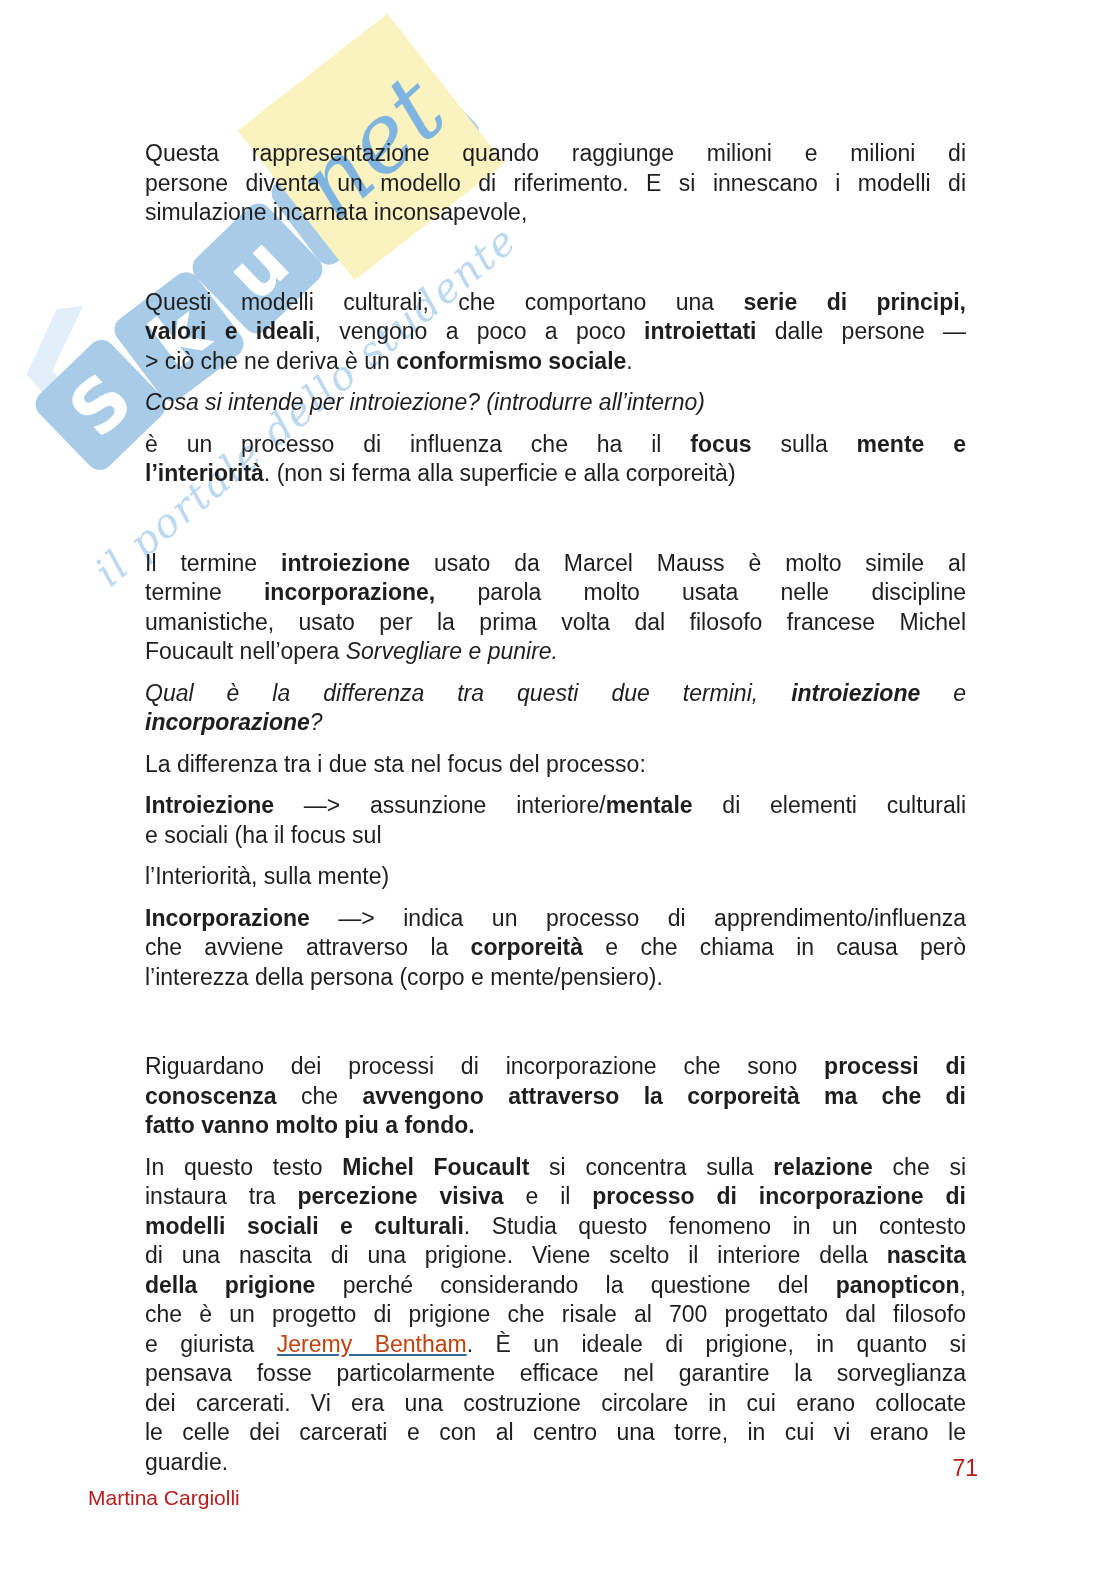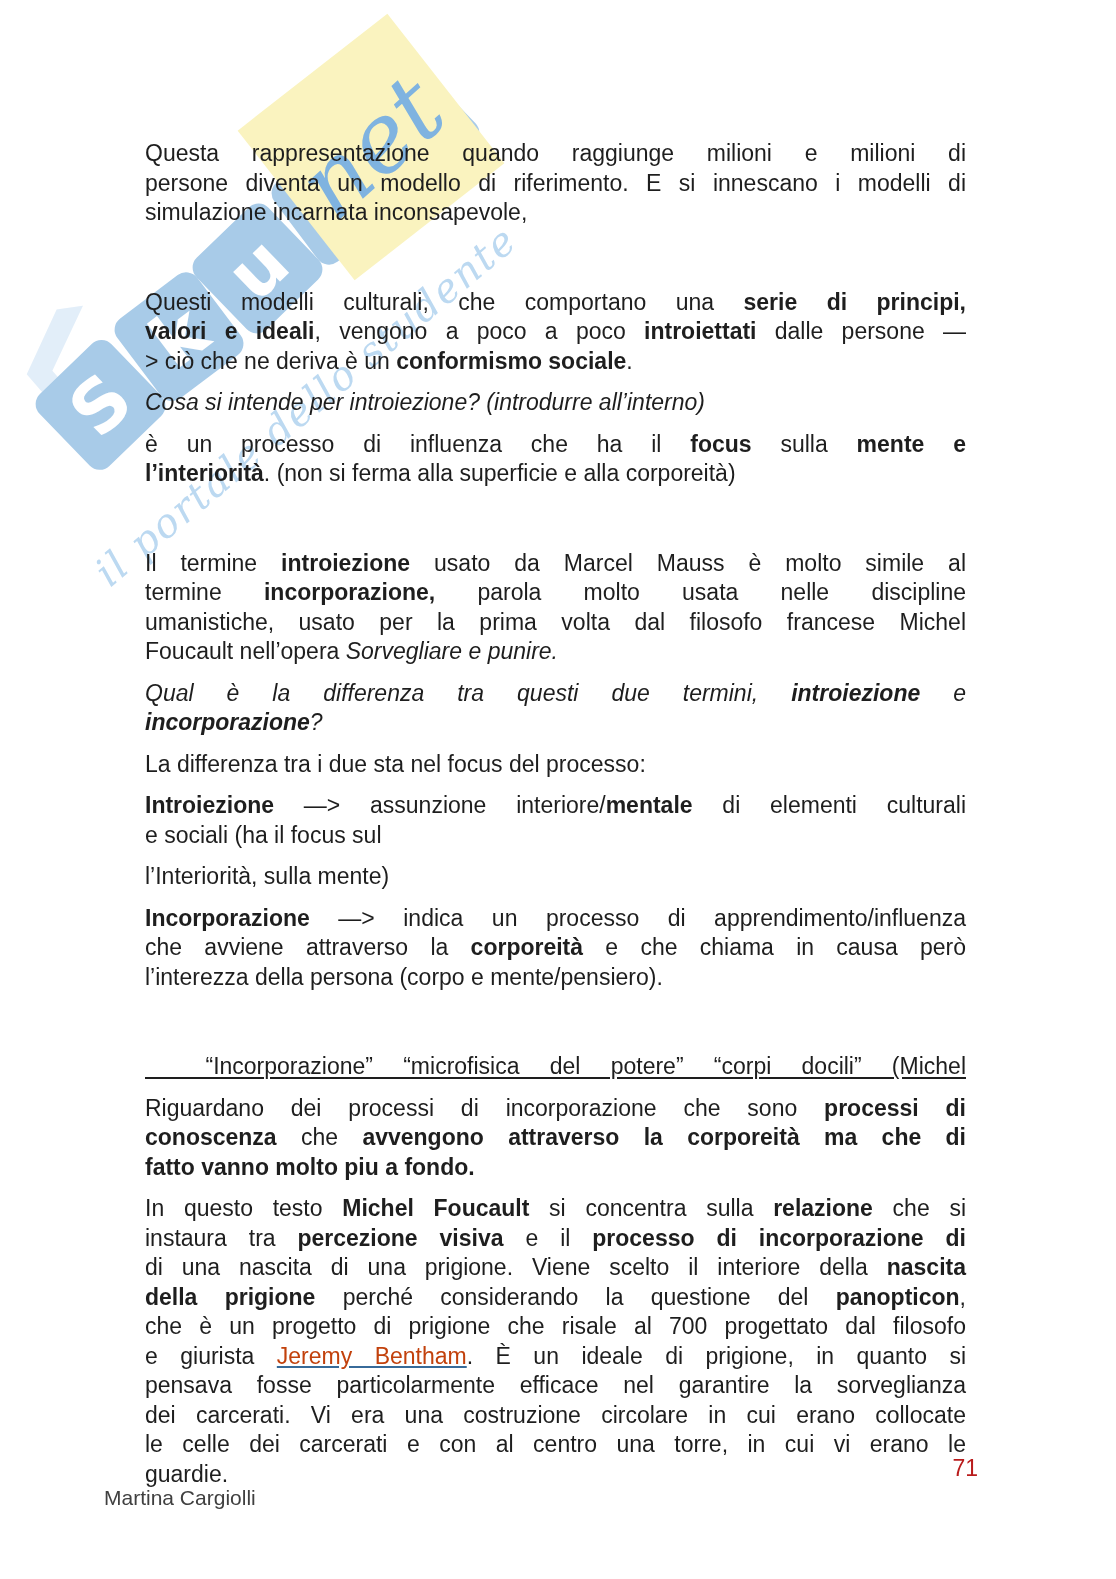--- a/index.html
+++ b/index.html
@@ -52,21 +52,21 @@
   .b{font-weight:bold;}
   .i{font-style:italic;}
   .u{text-decoration:underline;text-underline-offset:3px;}
   .link{color:#c2410c;text-decoration-color:#376a99;cursor:pointer;}
   
   .page-number{
     position:absolute;left:133px;top:1455px;width:845px;text-align:right;
     font-size:23px;color:#b91c1c;z-index:2;
   }
   .author{
-    position:absolute;left:104px;top:1486px;font-size:21px;color:#404040;z-index:2;
+    position:absolute;left:88px;top:1486px;font-size:21px;color:#b91c1c;z-index:2;
   }
 </style>
 </head>
 <body>
 
 <div class="page">
 
   <div class="watermark">
     <span class="wm-chevron">❮</span>
     <div class="wm-band">
@@ -122,30 +122,30 @@
       <div class="para">
         <div class="line"><span>l’Interiorità, sulla mente)</span></div>
       </div>
       <div class="para">
         <div class="line j"><span class="b">Incorporazione</span><span> —&gt; indica un processo di apprendimento/influenza</span></div>
         <div class="line j"><span>che avviene attraverso la </span><span class="b">corporeità</span><span> e che chiama in causa però</span></div>
         <div class="line"><span>l’interezza della persona (corpo e mente/pensiero).</span></div>
       </div>
       <div class="blank-line"></div>
       <div class="para">
-        <div class="line j"><span class="u">&nbsp;&nbsp;“Incorporazione” “microfisica del potere” “corpi docili” (Michel</span></div>
       </div>
       <div class="para">
         <div class="line j"><span>Riguardano dei processi di incorporazione che sono </span><span class="b">processi di</span></div>
         <div class="line j"><span class="b">conoscenza</span><span> che </span><span class="b">avvengono attraverso la corporeità ma che di</span></div>
         <div class="line"><span class="b">fatto vanno molto piu a fondo.</span></div>
       </div>
       <div class="para">
         <div class="line j"><span>In questo testo </span><span class="b">Michel Foucault</span><span> si concentra sulla </span><span class="b">relazione</span><span> che si</span></div>
         <div class="line j"><span>instaura tra </span><span class="b">percezione visiva</span><span> e il </span><span class="b">processo di incorporazione di</span></div>
+        <div class="line j"><span class="b">modelli sociali e culturali</span><span>. Studia questo fenomeno in un contesto</span></div>
         <div class="line j"><span>di una nascita di una prigione. Viene scelto il interiore della </span><span class="b">nascita</span></div>
         <div class="line j"><span class="b">della prigione</span><span> perché considerando la questione del </span><span class="b">panopticon</span><span>,</span></div>
         <div class="line j"><span>che è un progetto di prigione che risale al 700 progettato dal filosofo</span></div>
         <div class="line j"><span>e giurista </span><a class="link" href="#">Jeremy Bentham</a><span>. È un ideale di prigione, in quanto si</span></div>
         <div class="line j"><span>pensava fosse particolarmente efficace nel garantire la sorveglianza</span></div>
         <div class="line j"><span>dei carcerati. Vi era una costruzione circolare in cui erano collocate</span></div>
         <div class="line j"><span>le celle dei carcerati e con al centro una torre, in cui vi erano le</span></div>
         <div class="line"><span>guardie.</span></div>
       </div>
     </div>

